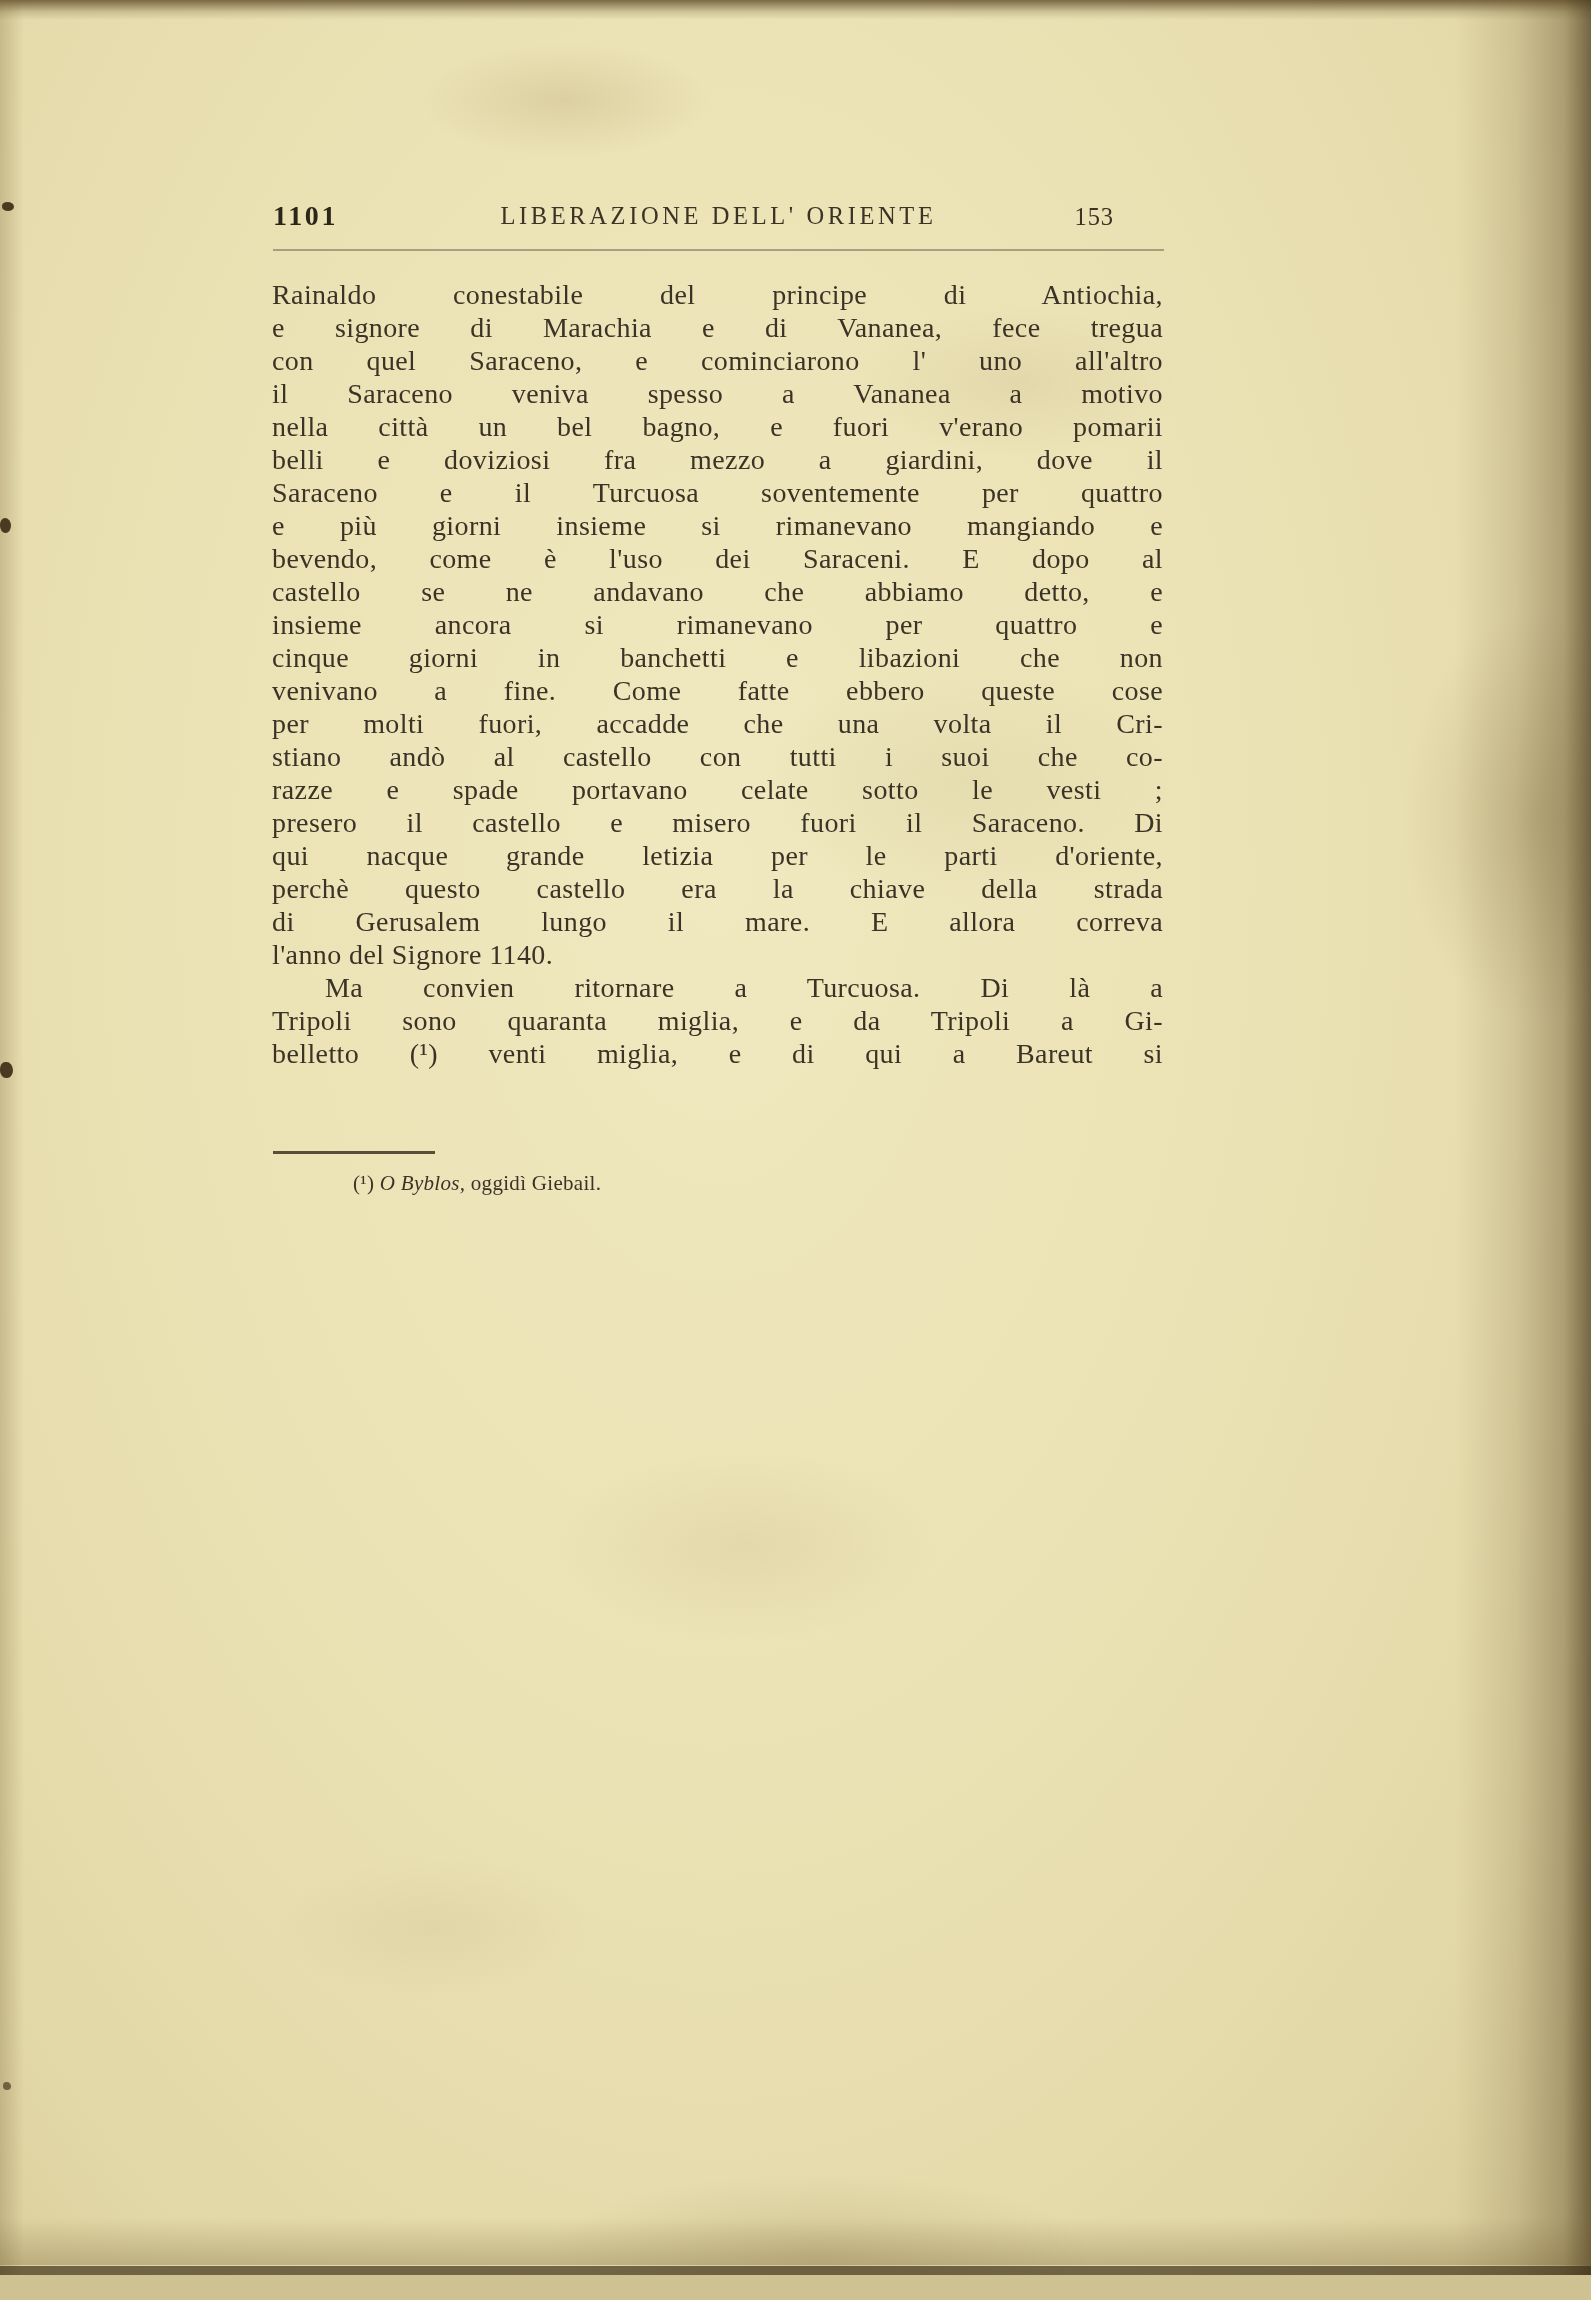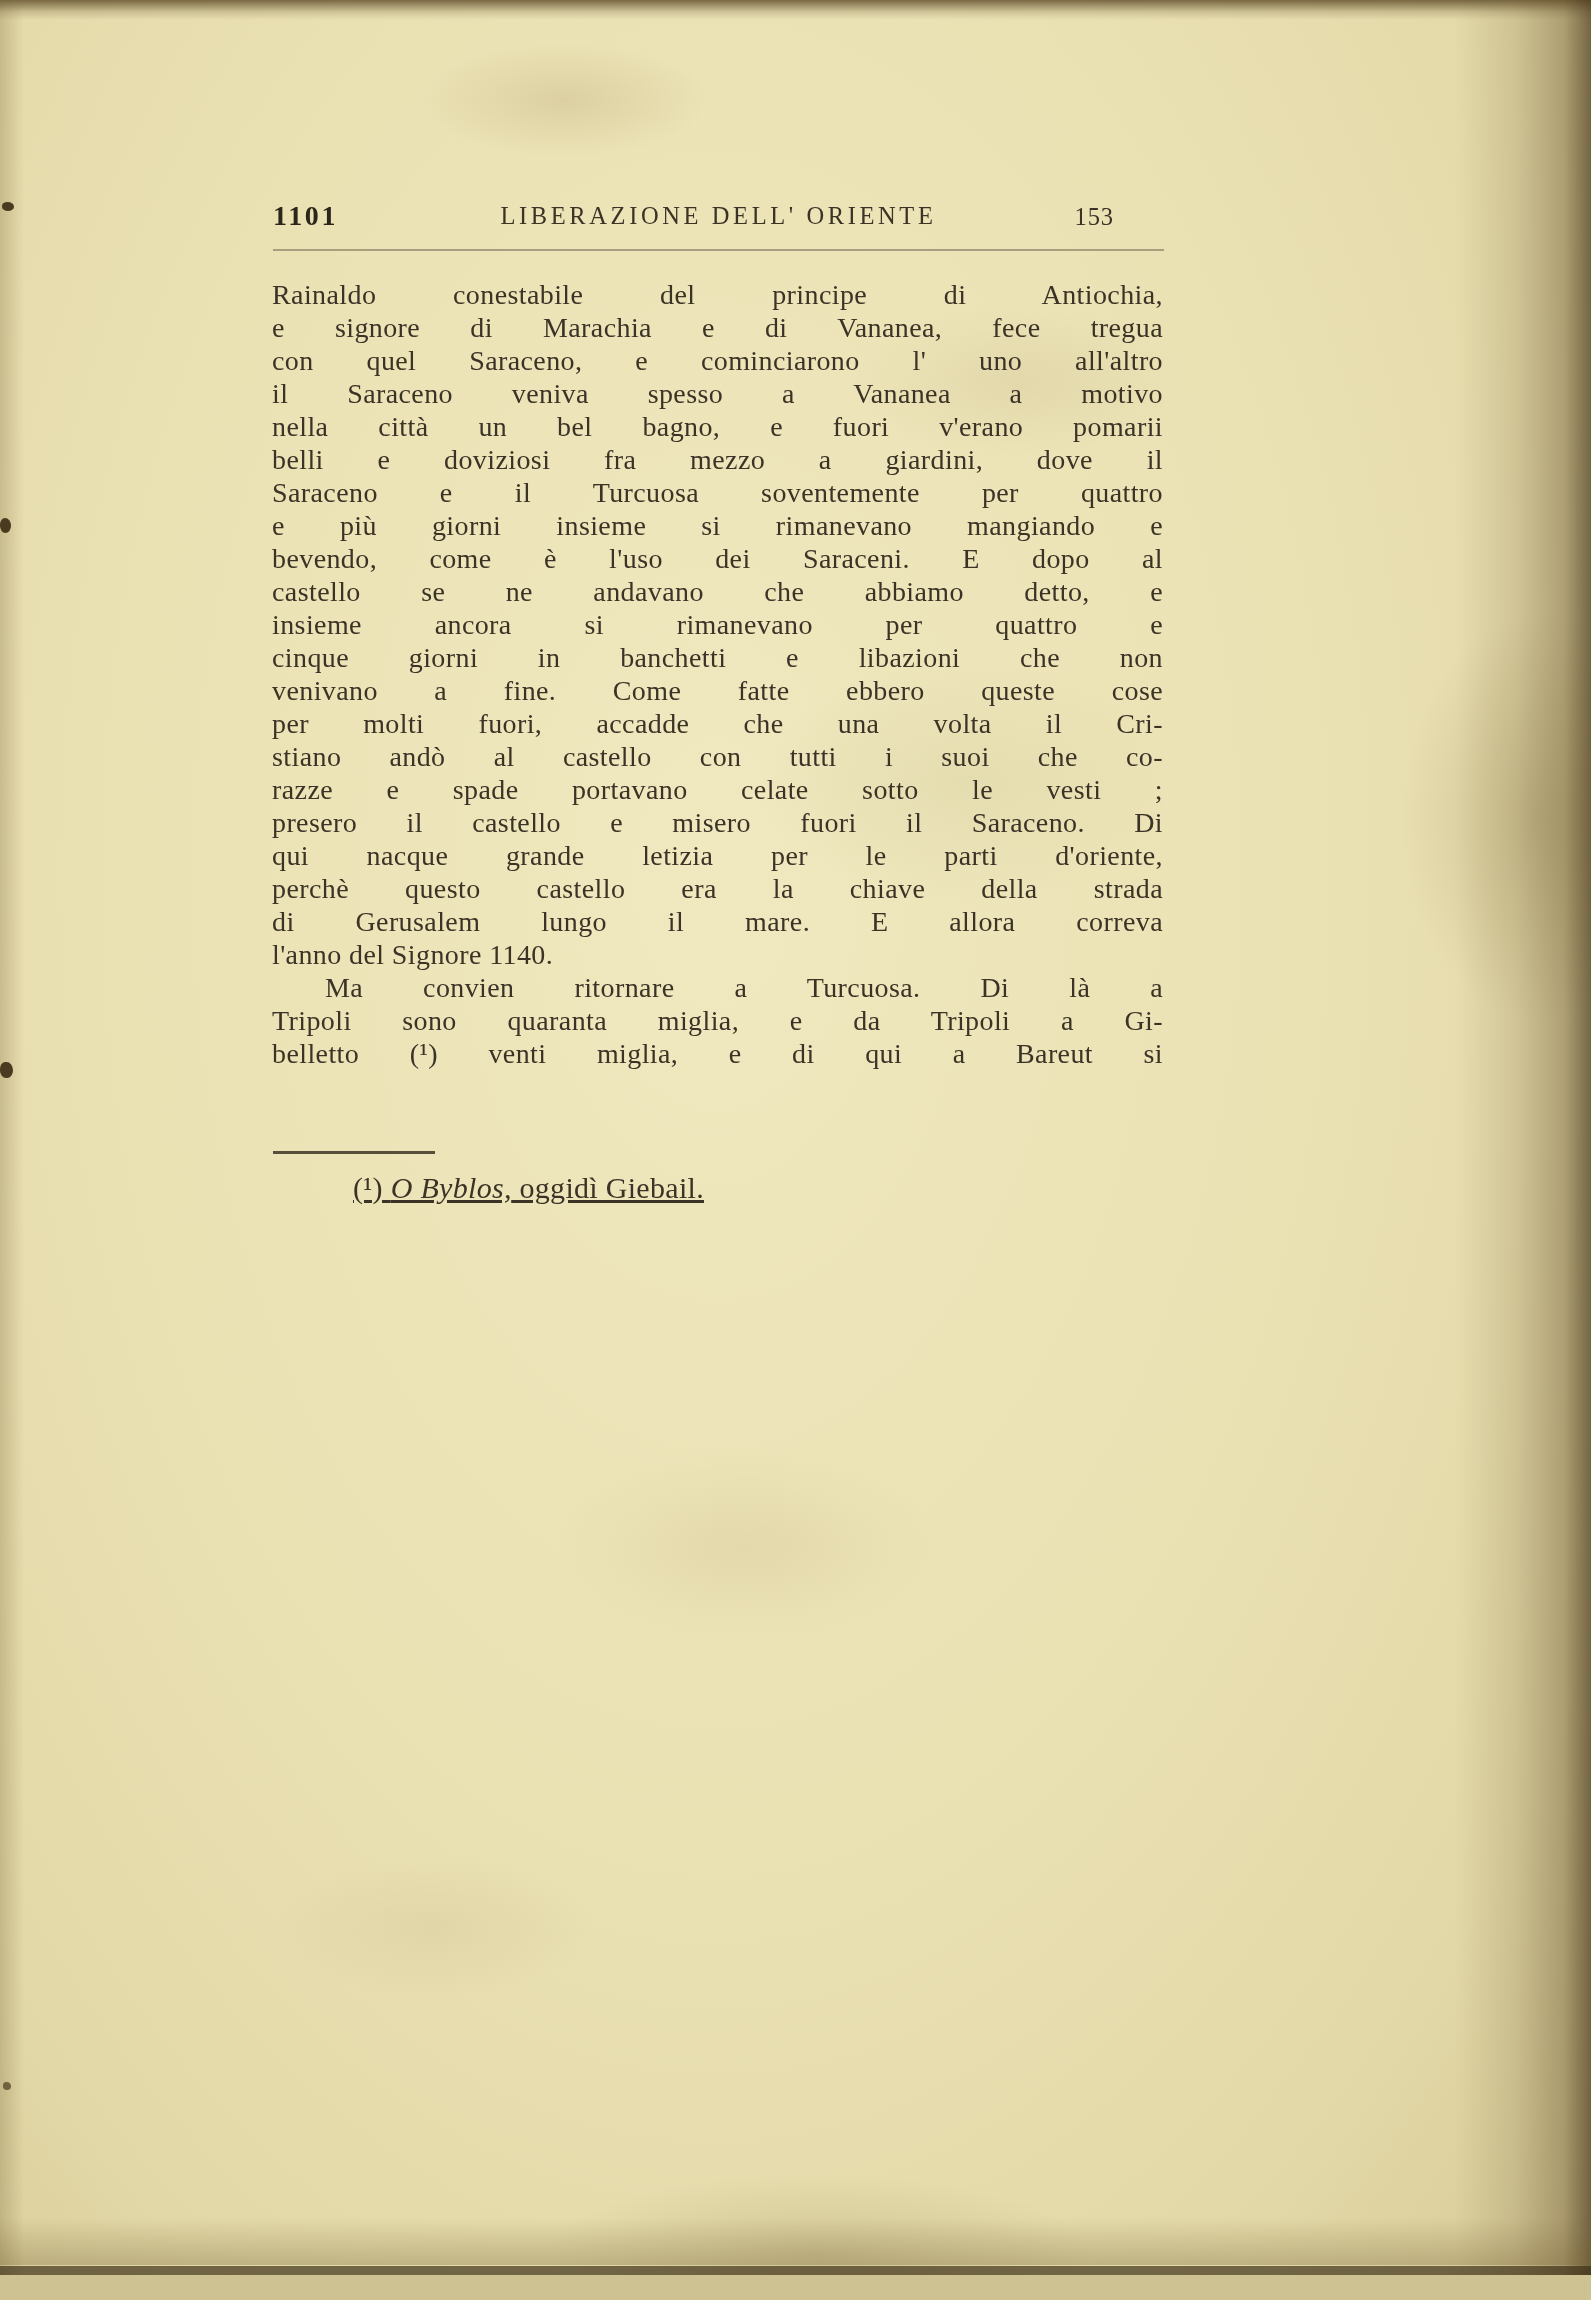--- a/index.html
+++ b/index.html
@@ -45,21 +45,21 @@
   .header-rule{position:absolute;left:273px;top:249px;width:891px;height:1.8px;background:rgba(60,51,39,0.38);}
 
   
   .textblock{position:absolute;left:272px;top:278px;width:891px;font-size:28px;line-height:33px;letter-spacing:0.4px;}
   .line{text-align:justify;text-align-last:justify;white-space:normal;}
   .line.plain{text-align:left;text-align-last:left;}
   .line.ind{text-indent:53px;}
 
   
   .foot-rule{position:absolute;left:273px;top:1151px;width:162px;height:2.7px;background:rgba(50,41,28,0.8);}
-  .footnote{position:absolute;left:353px;top:1171px;width:818px;font-size:30px;letter-spacing:0.3px;text-decoration:underline;}
+  .footnote{position:absolute;left:353px;top:1171px;width:818px;font-size:21px;letter-spacing:0.3px;}
   .footnote .it{font-style:italic;}
 </style>
 </head>
 <body>
 
 <div class="page">
 
   <div class="mottle"></div>
   <div class="edge-top"></div>
   <div class="edge-right"></div>

